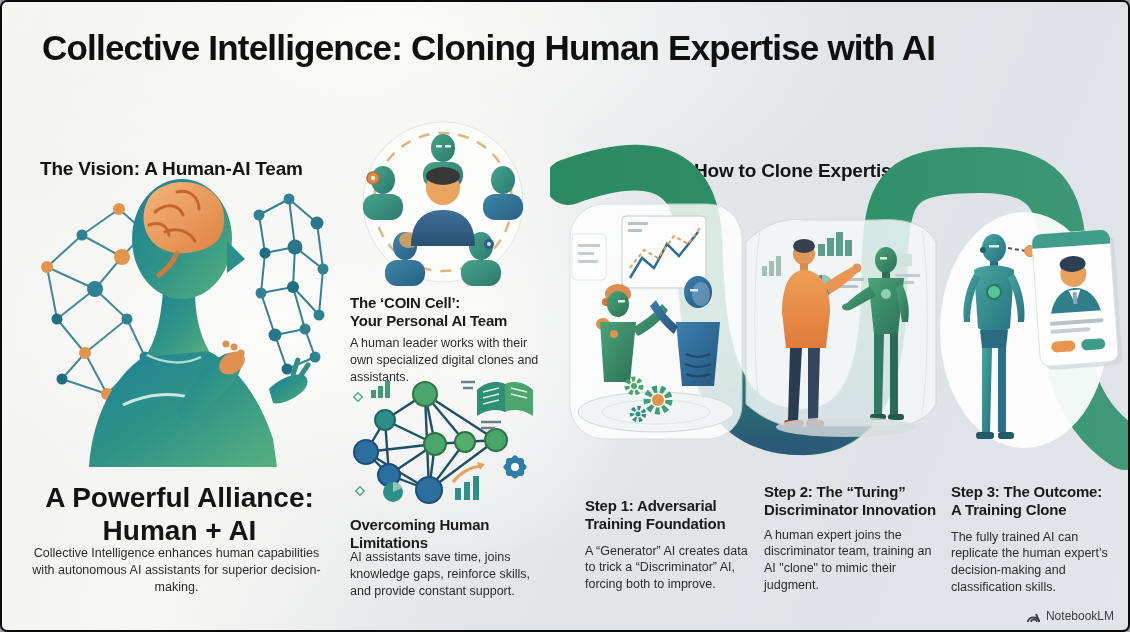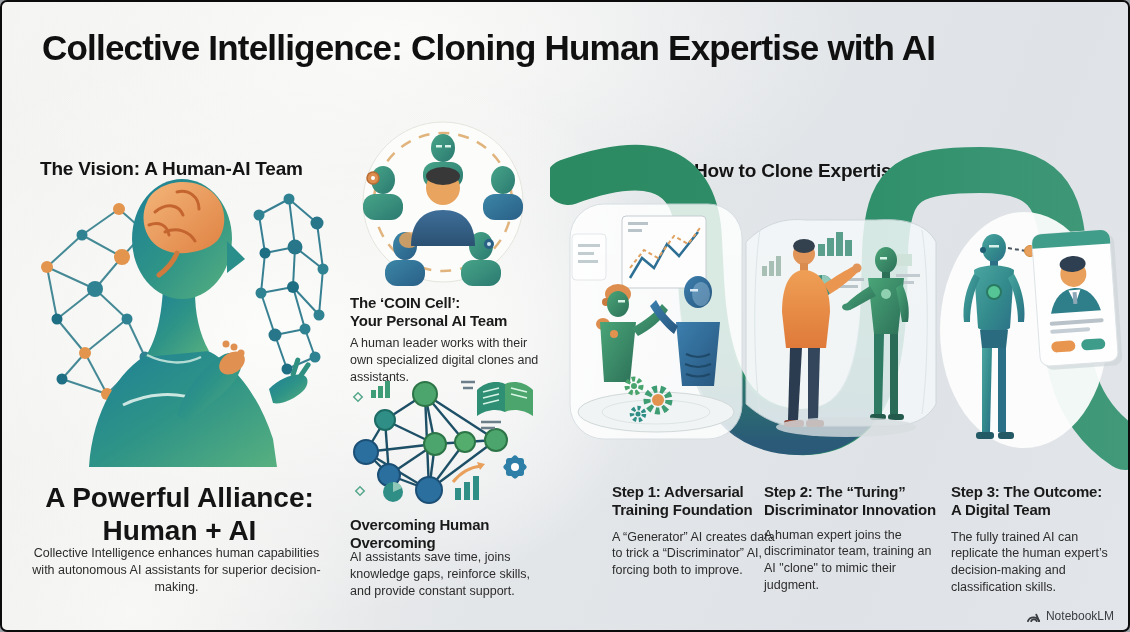--- a/index.html
+++ b/index.html
@@ -280,21 +280,21 @@
     </g>
     <g>
       <circle cx="44" cy="118" r="10" fill="#2f8f86"></circle>
       <path d="M44,118 L44,108 A10,10 0 0 1 53,114 Z" fill="#8fc8b8"></path>
     </g>
     <rect x="8" y="114" width="6" height="6" transform="rotate(45 11 117)" fill="none" stroke="#57a88c" stroke-width="1.5"></rect>
   </svg>
 
   <div class="abs h-sub" style="left:348px;top:506px;margin-top:8px;">
     <span>Overcoming Human</span>
-    <span>Overcoming</span>
+    <span>Limitations</span>
   </div>
   <div class="abs body-sm" style="left:348px;top:547px;width:200px;">AI assistants save time, joins knowledge gaps, reinforce skills, and provide constant support.</div>
 
   <svg class="abs" style="left:548px;top:140px;" width="578" height="342" viewBox="0 0 578 342">
     <defs>
       <linearGradient id="gRib" x1="0" y1="0" x2="1" y2="0">
         <stop offset="0" stop-color="#2c8a62"></stop>
           <stop offset=".5" stop-color="#2f8f6a"></stop>
           <stop offset="1" stop-color="#41997a"></stop>
       </linearGradient>
@@ -459,38 +459,38 @@
           <rect x="131" y="84" width="4" height="12" fill="#8fa8b8"></rect>
         </g>
         <rect x="106" y="112" width="54" height="4" rx="2" fill="#b8c2c8"></rect>
         <rect x="106" y="120" width="40" height="4" rx="2" fill="#c5ced4"></rect>
         <rect x="106" y="132" width="24" height="11" rx="5.5" fill="#e8954f"></rect>
         <rect x="136" y="132" width="24" height="11" rx="5.5" fill="#3d9d8a"></rect>
       </g>
     </g>
   </svg>
 
-  <div class="abs" style="left:583px;top:481px;width:172px;margin-left:27px;">
+  <div class="abs" style="left:583px;top:495px;width:172px;">
     <div class="h-sub">
       <span>Step 1: Adversarial</span>
       <span>Training Foundation</span>
     </div>
     <div class="body-sm" style="margin-top:9px;">A “Generator” AI creates data to trick a “Discriminator” AI, forcing both to improve.</div>
   </div>
   <div class="abs" style="left:762px;top:481px;width:180px;">
     <div class="h-sub">
       <span>Step 2: The “Turing”</span>
       <span>Discriminator Innovation</span>
     </div>
     <div class="body-sm" style="margin-top:7px;">A human expert joins the discriminator team, training an AI "clone" to mimic their judgment.</div>
   </div>
   <div class="abs" style="left:949px;top:481px;width:172px;">
     <div class="h-sub">
       <span>Step 3: The Outcome:</span>
-      <span>A Digital Team</span>
+      <span>A Training Clone</span>
     </div>
     <div class="body-sm" style="margin-top:9px;">The fully trained AI can replicate the human expert’s decision-making and classification skills.</div>
   </div>
 
   <div class="footer">
     <svg width="15" height="13" viewBox="0 0 16 14">
       <path d="M2,12 A6.5,6.5 0 0 1 14,12" stroke="#3a3e42" stroke-width="2" fill="none" stroke-linecap="round"></path>
       <path d="M5.5,12 A3.2,3.2 0 0 1 11.5,12" stroke="#3a3e42" stroke-width="2" fill="none" stroke-linecap="round"></path>
       <line x1="11" y1="5" x2="14" y2="12" stroke="#3a3e42" stroke-width="2" stroke-linecap="round"></line>
     </svg>

